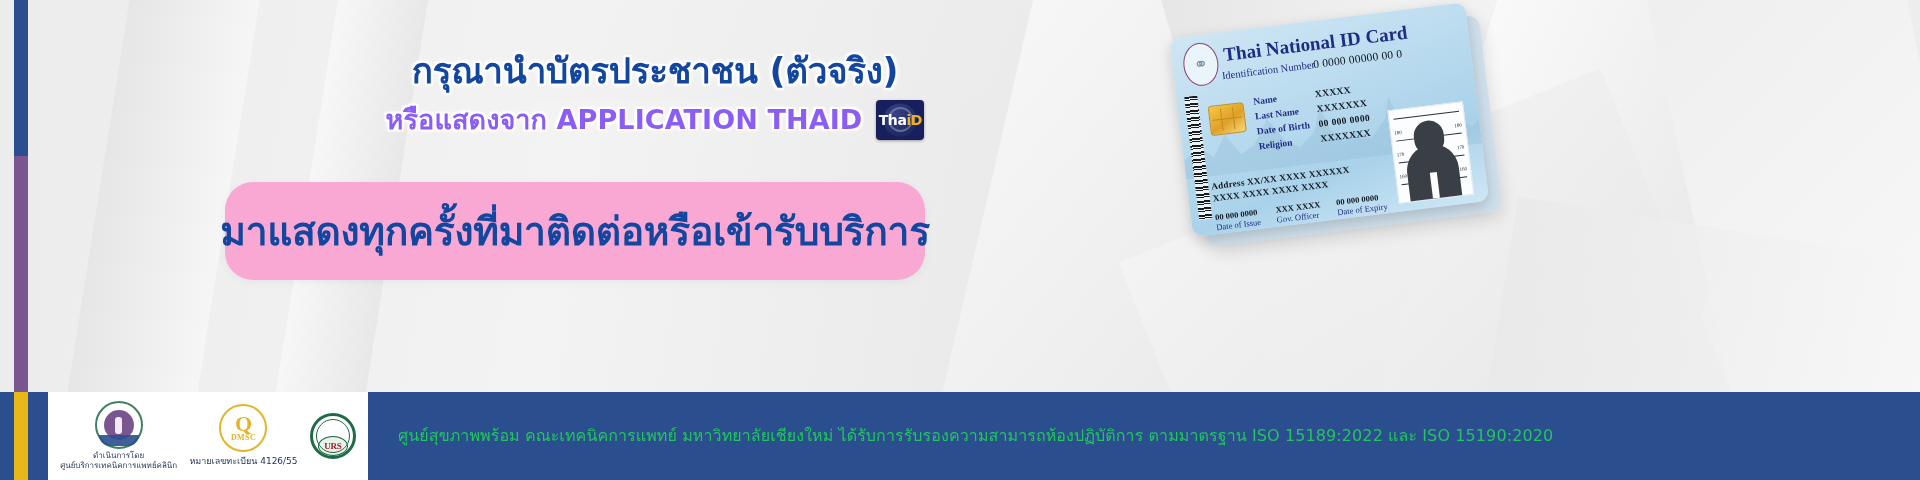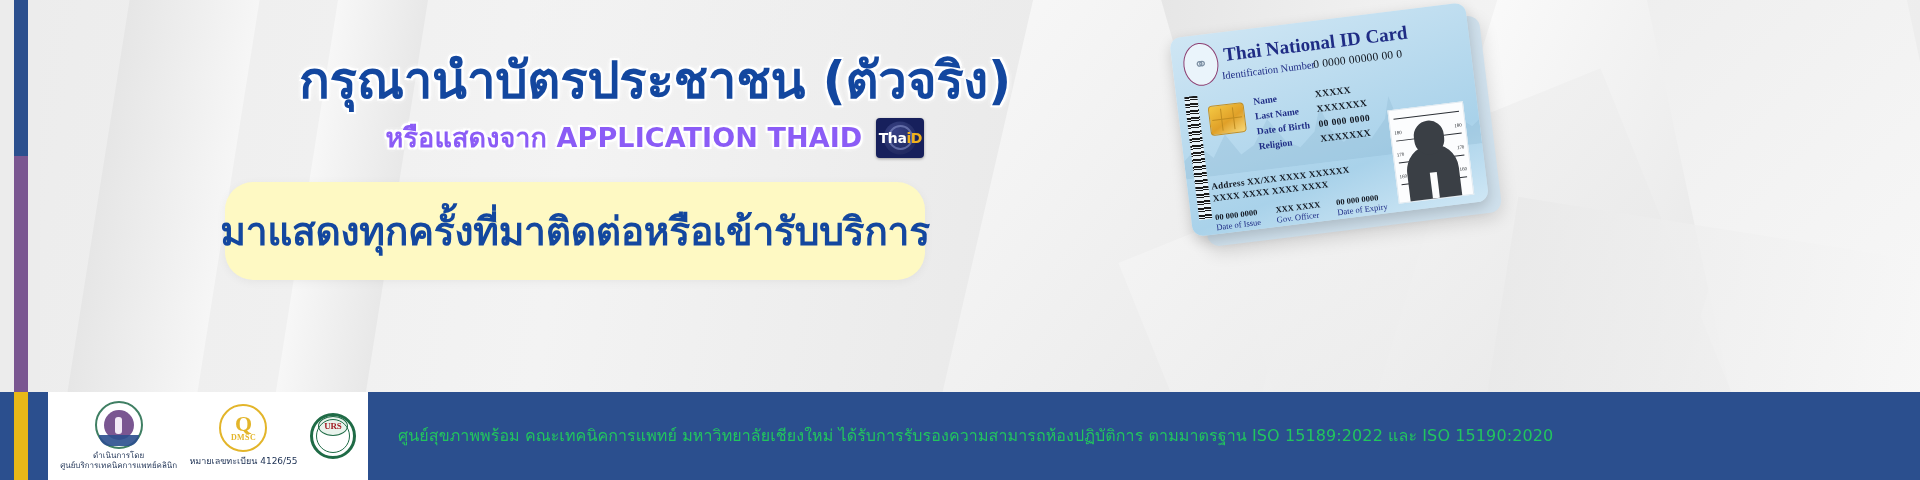--- a/index.html
+++ b/index.html
@@ -26,21 +26,21 @@
   
   .edge-strip{position:absolute;left:0;top:0;width:40px;height:392px;background:#ececec;}
   .accent-top{position:absolute;left:14px;top:0;width:14px;height:156px;background:#2b4f8e;}
   .accent-bottom{position:absolute;left:14px;top:156px;width:14px;height:236px;background:#7a5691;}
 
   
   .headline-block{position:absolute;left:225px;top:52px;width:860px;}
   .headline{
     margin:0;text-align:center;color:#13479f;
     font-family:"DejaVu Sans","Liberation Sans",sans-serif;
-    font-size:51px;font-weight:bold;letter-spacing:-.3px;line-height:1.12;
+    font-size:35px;font-weight:bold;letter-spacing:-.3px;line-height:1.12;
     text-shadow:0 0 7px #fff,0 0 7px #fff,2px 2px 0 #fff,-2px -2px 0 #fff,2px -2px 0 #fff,-2px 2px 0 #fff;
   }
   .subline-row{display:flex;align-items:center;justify-content:center;gap:14px;margin-top:7px;}
   .subline{
     margin:0;color:#8b5cf6;
     font-family:"DejaVu Sans","Liberation Sans",sans-serif;
     font-size:27px;font-weight:bold;letter-spacing:.1px;
     text-shadow:0 0 6px #fff,0 0 6px #fff,2px 2px 0 #fff,-2px -2px 0 #fff,2px -2px 0 #fff,-2px 2px 0 #fff;
   }
   .thaid-badge{
@@ -60,21 +60,21 @@
     border:2px solid rgba(150,160,215,.55);
   }
   .thaid-text{position:relative;font-size:14px;font-weight:bold;letter-spacing:-.4px;
     font-family:"DejaVu Sans","Liberation Sans",sans-serif;line-height:1;}
   .thaid-text .t-white{color:#ffffff;}
   .thaid-text .t-gold{color:#f0b11d;}
 
   
   .callout{
     position:absolute;left:225px;top:182px;width:700px;height:98px;
-    background:#fef9c3;border-radius:28px;
+    background:#f9a8d4;border-radius:28px;
     display:flex;align-items:center;justify-content:center;
     box-shadow:0 2px 10px rgba(0,0,0,.05);
   }
   .callout-text{
     color:#13479f;font-family:"DejaVu Sans","Liberation Sans",sans-serif;
     font-size:39px;font-weight:bold;letter-spacing:-.3px;white-space:nowrap;
   }
 
   
   .card-wrap{position:absolute;left:1185px;top:18px;width:320px;height:282px;transform:rotate(-7deg);}
@@ -177,21 +177,21 @@
     width:40px;height:11px;border-radius:0 0 20px 20px;background:#2b4f8e;opacity:.9;}
 
   .seal-q{width:44px;height:44px;border-radius:50%;border:2px solid #e3b52a;background:#fff;
     display:flex;align-items:center;justify-content:center;flex-direction:column;position:relative;}
   .seal-q .qg{font-size:22px;font-weight:bold;color:#e3b52a;line-height:.9;
     font-family:"Liberation Serif","DejaVu Serif",serif;}
   .seal-q .dm{font-size:8px;font-weight:bold;color:#e3b52a;letter-spacing:.4px;
     font-family:"Liberation Serif","DejaVu Serif",serif;}
 
   .seal-urs{width:46px;height:46px;border-radius:50%;background:#fff;border:3px solid #1f6b46;
-    display:flex;align-items:flex-start;justify-content:center;position:relative;box-sizing:border-box;}
+    display:flex;align-items:flex-end;justify-content:center;position:relative;box-sizing:border-box;}
   .seal-urs .ring{position:absolute;inset:3px;border-radius:50%;border:1px solid #1f6b46;}
   .seal-urs .globe{width:28px;height:18px;border-radius:50%;background:#e9f3ec;
     border:1px solid #1f6b46;display:flex;align-items:center;justify-content:center;}
   .seal-urs .urs{font-size:9px;font-weight:bold;color:#a21d24;letter-spacing:-.2px;
     font-family:"Liberation Serif","DejaVu Serif",serif;}
 
   .footer-text{flex:1;display:flex;flex-direction:column;justify-content:center;
     padding-left:30px;box-sizing:border-box;}
   .footer-line{color:#22c55e;font-size:16px;line-height:1.45;letter-spacing:.1px;
     font-family:"DejaVu Sans","Liberation Sans",sans-serif;white-space:nowrap;}

